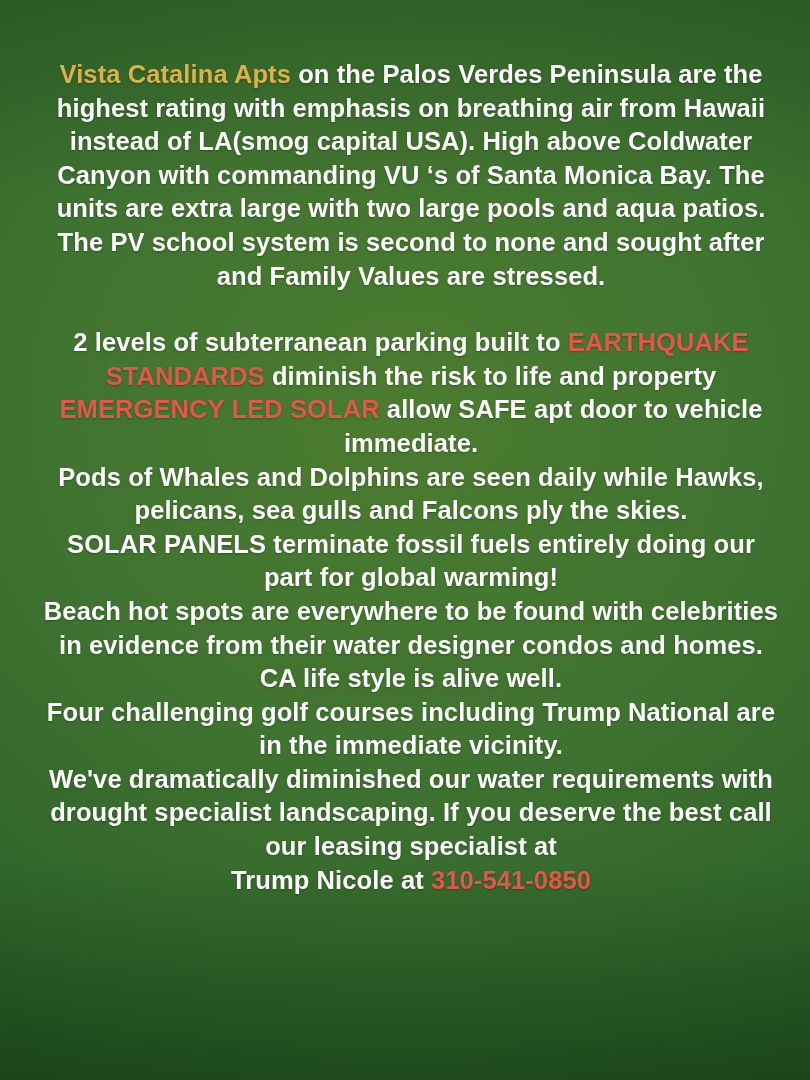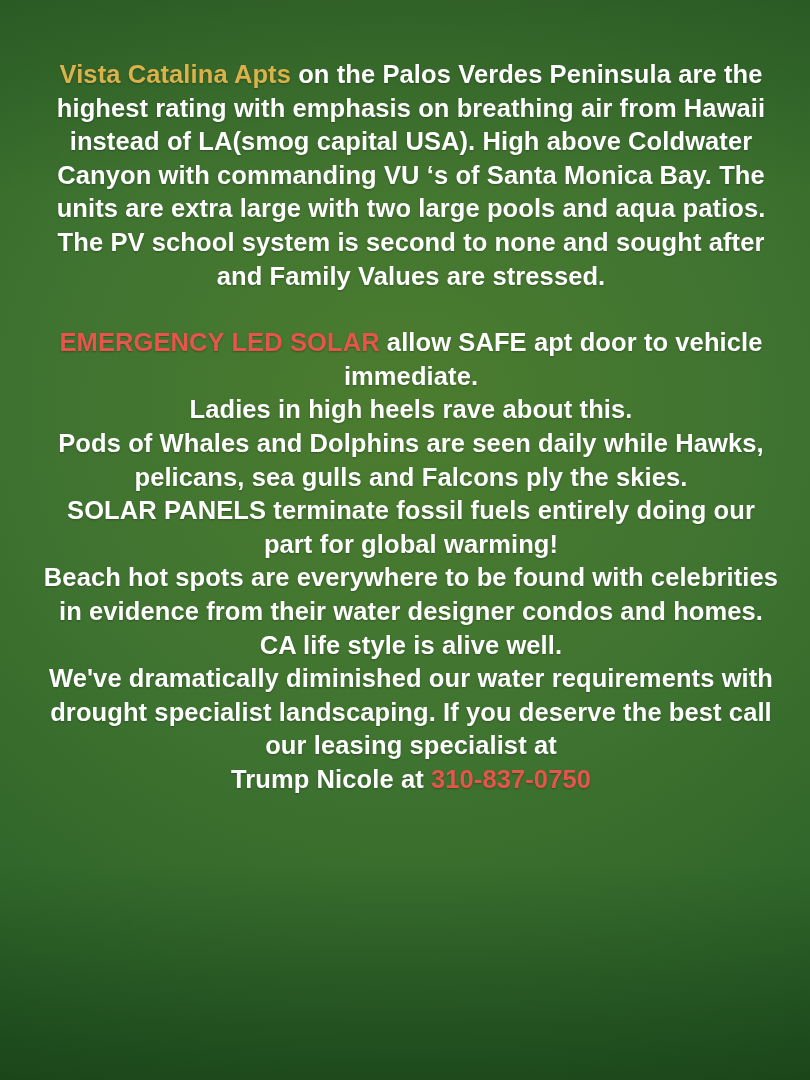--- a/index.html
+++ b/index.html
@@ -55,23 +55,24 @@
 <body>
 
 <div id="poster">
   <div class="content">
 
     <p class="para"><span class="hl-gold">Vista Catalina Apts</span><span> on the Palos Verdes Peninsula are the highest rating with emphasis on breathing air from Hawaii instead of LA(smog capital USA). High above Coldwater  Canyon with commanding VU ‘s of Santa Monica Bay. The units are extra large with  two large pools and aqua patios. The PV school system is second to none and sought after and Family Values are stressed.</span></p>
 
     <div class="gap"></div>
 
     <p class="para">
+      <span class="block-line"><span>2 levels of subterranean parking built to </span><span class="hl-red">EARTHQUAKE STANDARDS</span><span> diminish the risk to life and property</span></span>
       <span class="block-line"><span class="hl-red">EMERGENCY LED SOLAR</span><span> allow SAFE apt door to vehicle immediate.</span></span>
-      <span class="block-line">Ladies in high heels rave about this.</span>
       <span class="block-line">Pods of Whales and Dolphins are seen daily while Hawks, pelicans, sea gulls and Falcons ply the skies.</span>
       <span class="block-line">SOLAR PANELS terminate fossil fuels entirely doing our part for global warming!</span>
       <span class="block-line">Beach hot spots are everywhere to be found with celebrities in evidence from their water designer condos and homes. CA life style is alive well.</span>
+      <span class="block-line">Four challenging golf courses including Trump National are in the immediate vicinity.</span>
       <span class="block-line">We've dramatically diminished our water requirements with drought specialist landscaping. If you deserve the best call our leasing specialist at</span>
-      <span class="block-line"><span>Trump Nicole at </span><span class="hl-red">310-837-0750</span></span>
+      <span class="block-line"><span>Trump Nicole at </span><span class="hl-red">310-541-0850</span></span>
     </p>
 
   </div>
 </div>
 
 </body></html>

